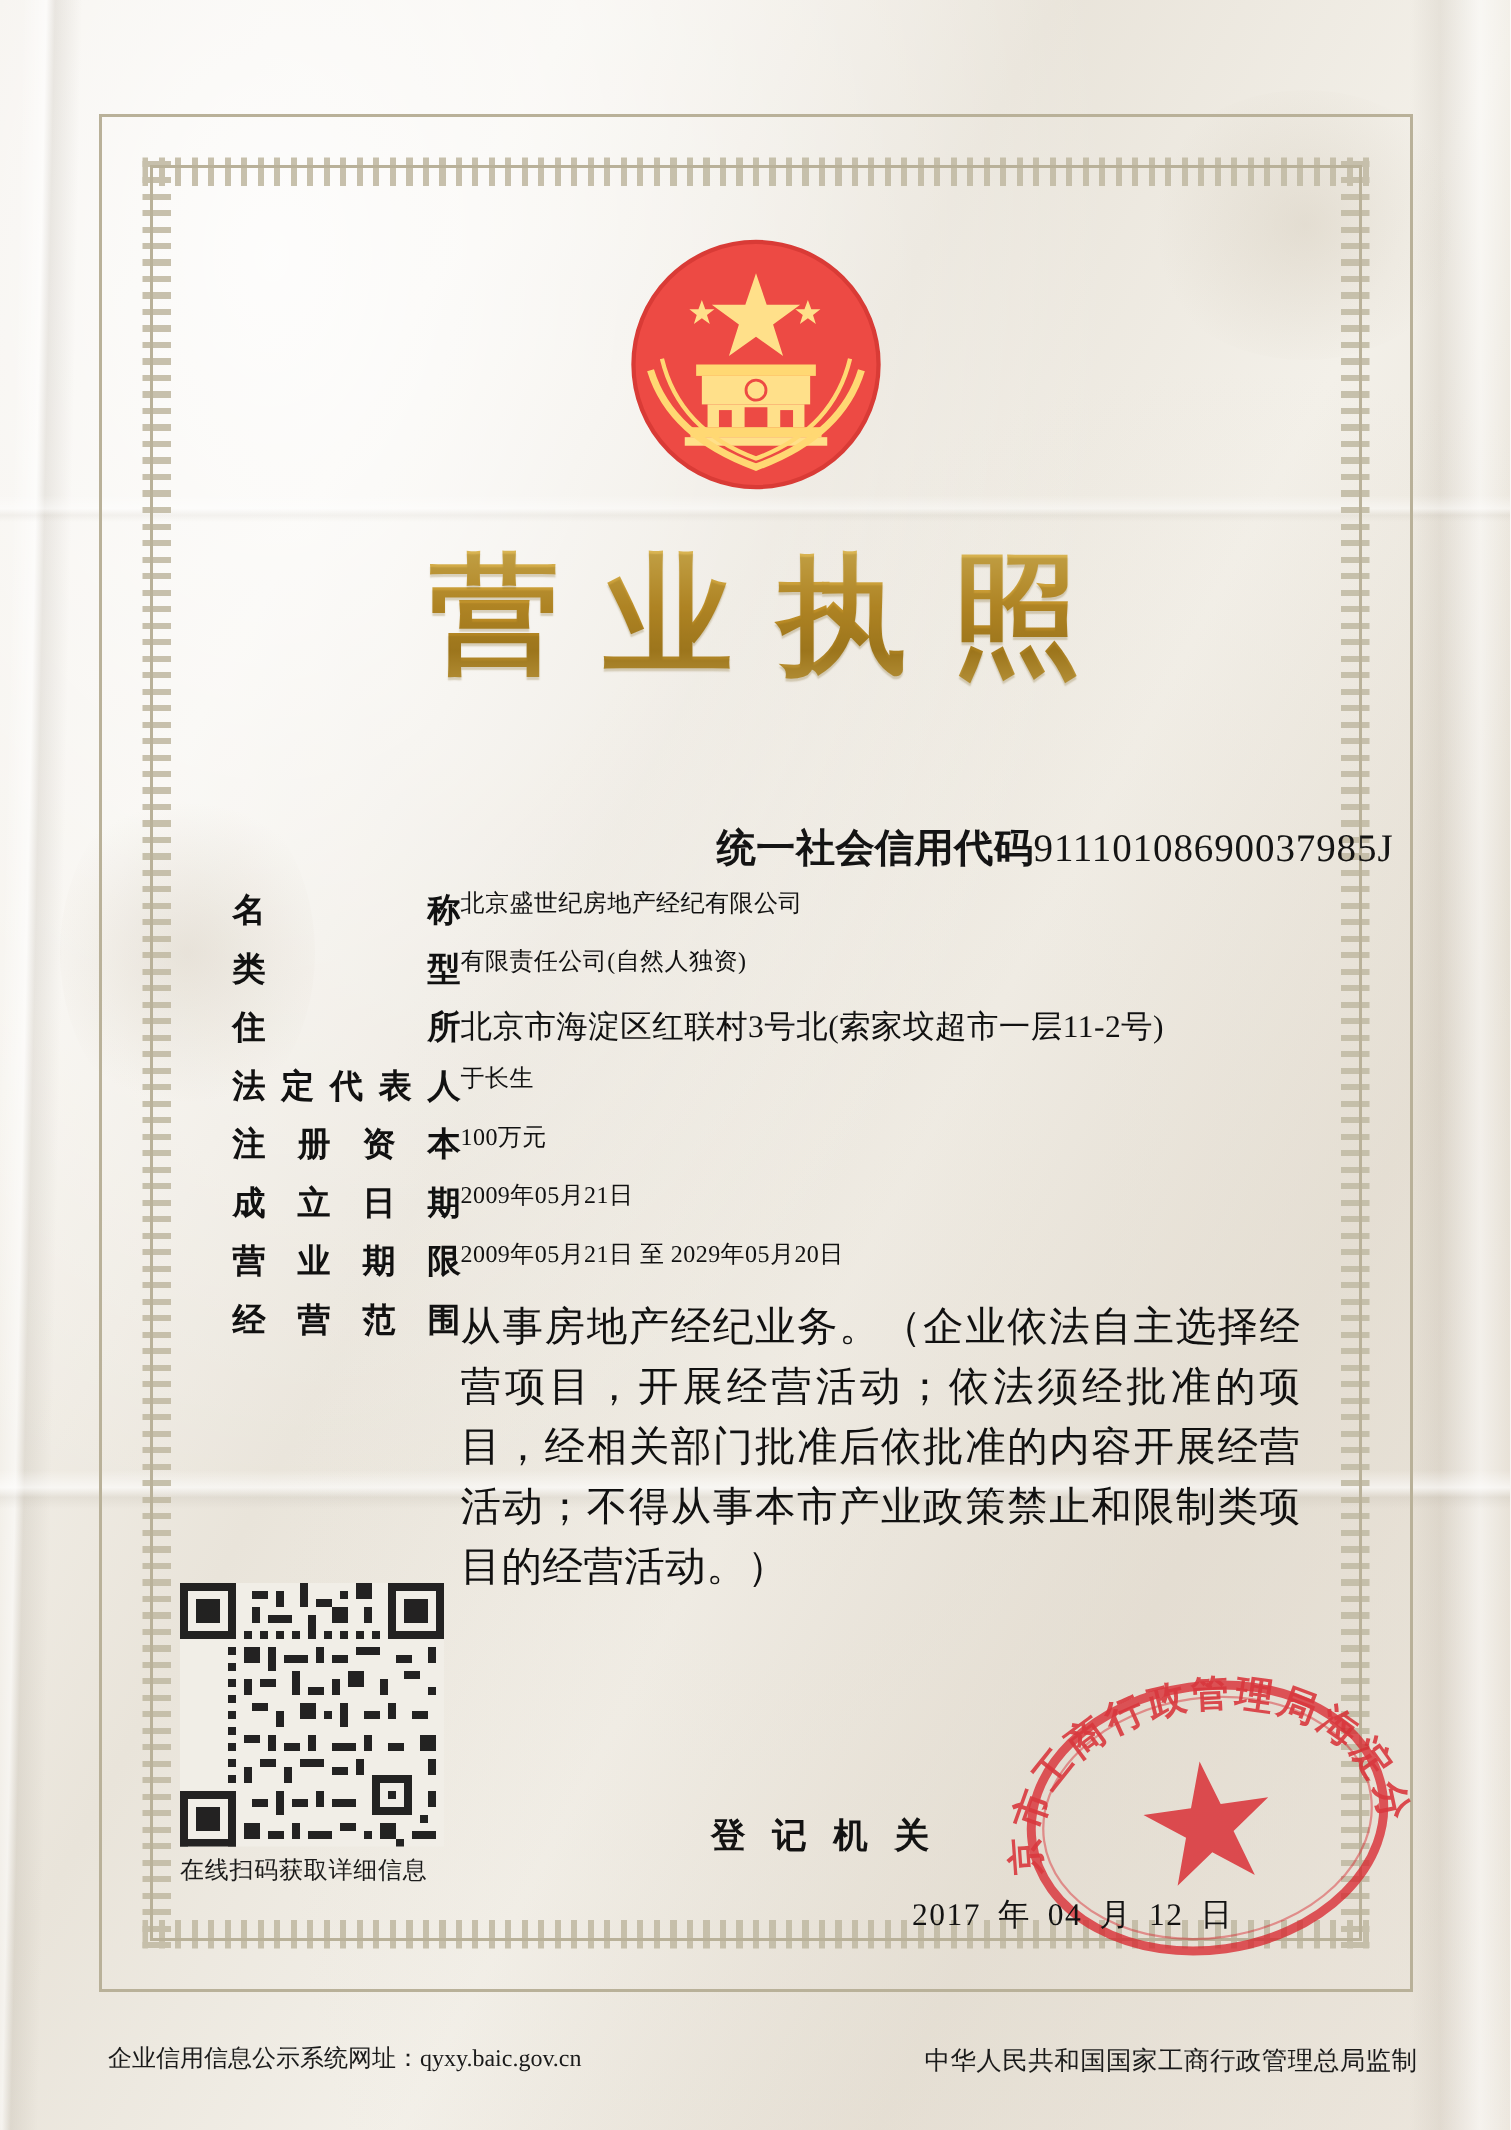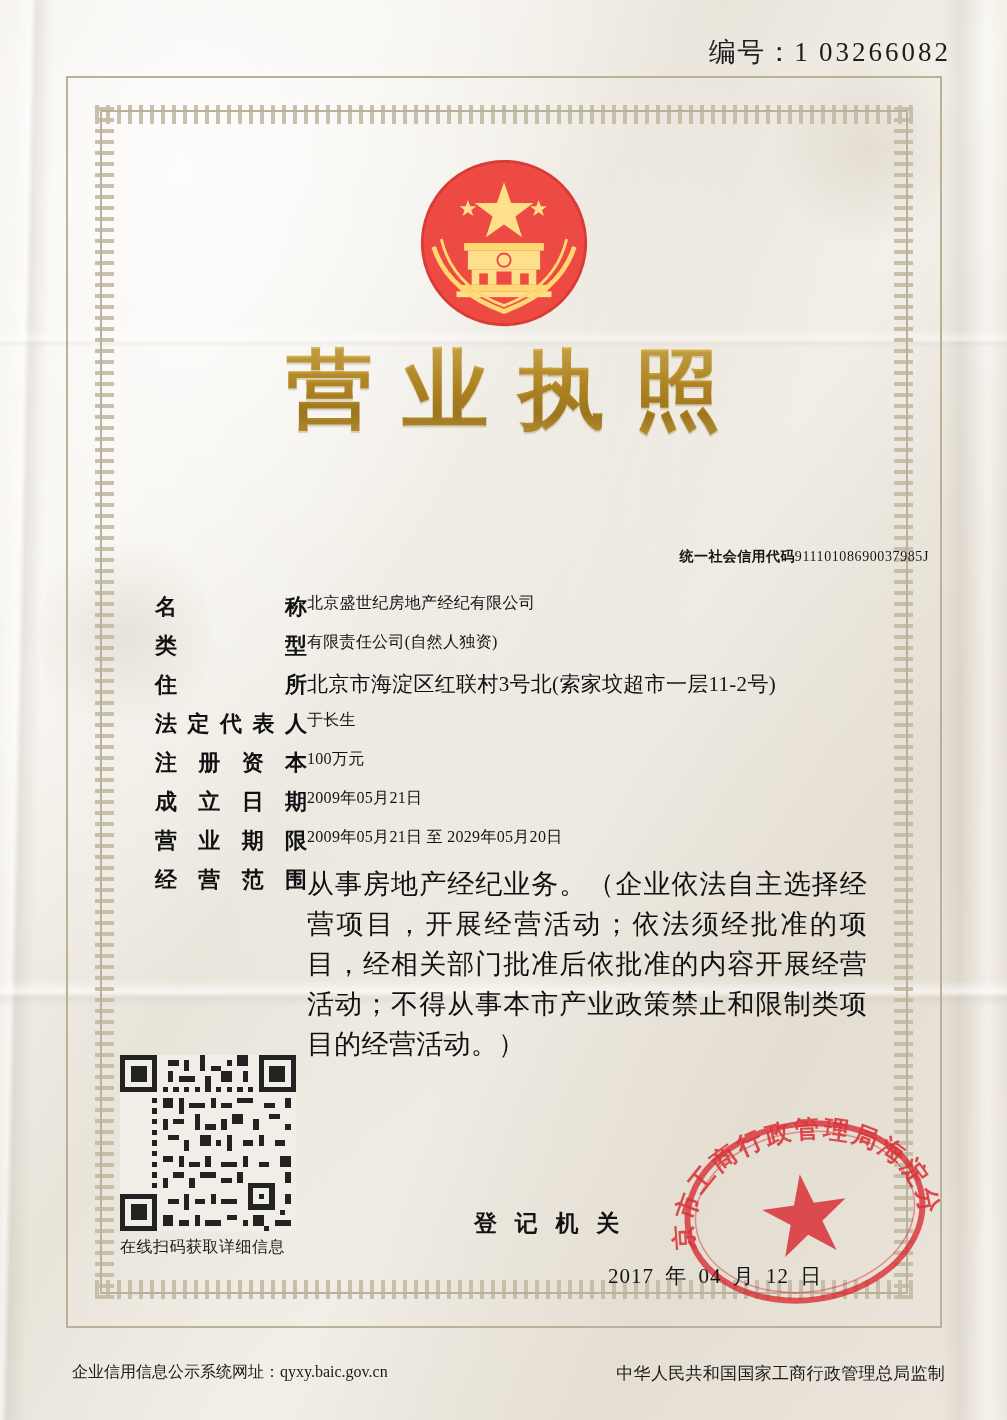--- a/index.html
+++ b/index.html
@@ -112,21 +112,21 @@
     transform: translateX(-50%);
     width: 190px;
     height: 190px;
   }
 
   
   .doc-title {
     position: absolute;
     left: 0;
     right: 0;
-    top: 332px;
+    top: 352px;
     text-align: center;
     font-family: Liberation Sans, sans-serif;
     font-size: 86px;
     font-weight: 700;
     letter-spacing: 30px;
     text-indent: 30px;
     color: #c2972f;
     background: linear-gradient(180deg, #e4c566 0%, #c19129 45%, #a97e1f 70%, #d9b457 100%);
     -webkit-background-clip: text;
     background-clip: text;
@@ -152,21 +152,21 @@
     margin-left: -6px;
   }
 
   
   .credit-code {
     position: absolute;
     left: 0;
     right: 78px;
     top: 548px;
     text-align: right;
-    font-size: 14px;
+    font-size: 26px;
     font-weight: 700;
     color: #141414;
     letter-spacing: 0.4px;
   }
   .credit-code .code-val {
     font-family: "Liberation Serif", serif;
     font-weight: 400;
     letter-spacing: 0.6px;
   }
 
@@ -302,23 +302,20 @@
 
 <div id="license">
 
   <div class="crease c1"></div>
   <div class="crease c2"></div>
   <div class="crease c3"></div>
   <div class="crease c4"></div>
   <div class="stain" style="left:40px;top:520px;width:170px;height:230px;"></div>
   <div class="stain" style="left:760px;top:60px;width:220px;height:180px;"></div>
 
-  <div class="serial">
-    <span>编号：</span><span>1</span><span class="num">&nbsp;</span><span class="num">03266082</span>
-  </div>
 
   <div class="border-outer"></div>
   <div class="border-key"></div>
   <div class="border-inner"></div>
 
   <svg class="emblem" viewBox="0 0 200 200">
     <circle cx="100" cy="100" r="86" fill="#ed4a44"></circle>
     <circle cx="100" cy="100" r="86" fill="none" stroke="#d93b36" stroke-width="3"></circle>
 
     <polygon points="100,36 107.5,58 131,58 112,72 119,94 100,80.5 81,94 88,72 69,58 92.5,58" fill="#ffe08a"></polygon>

